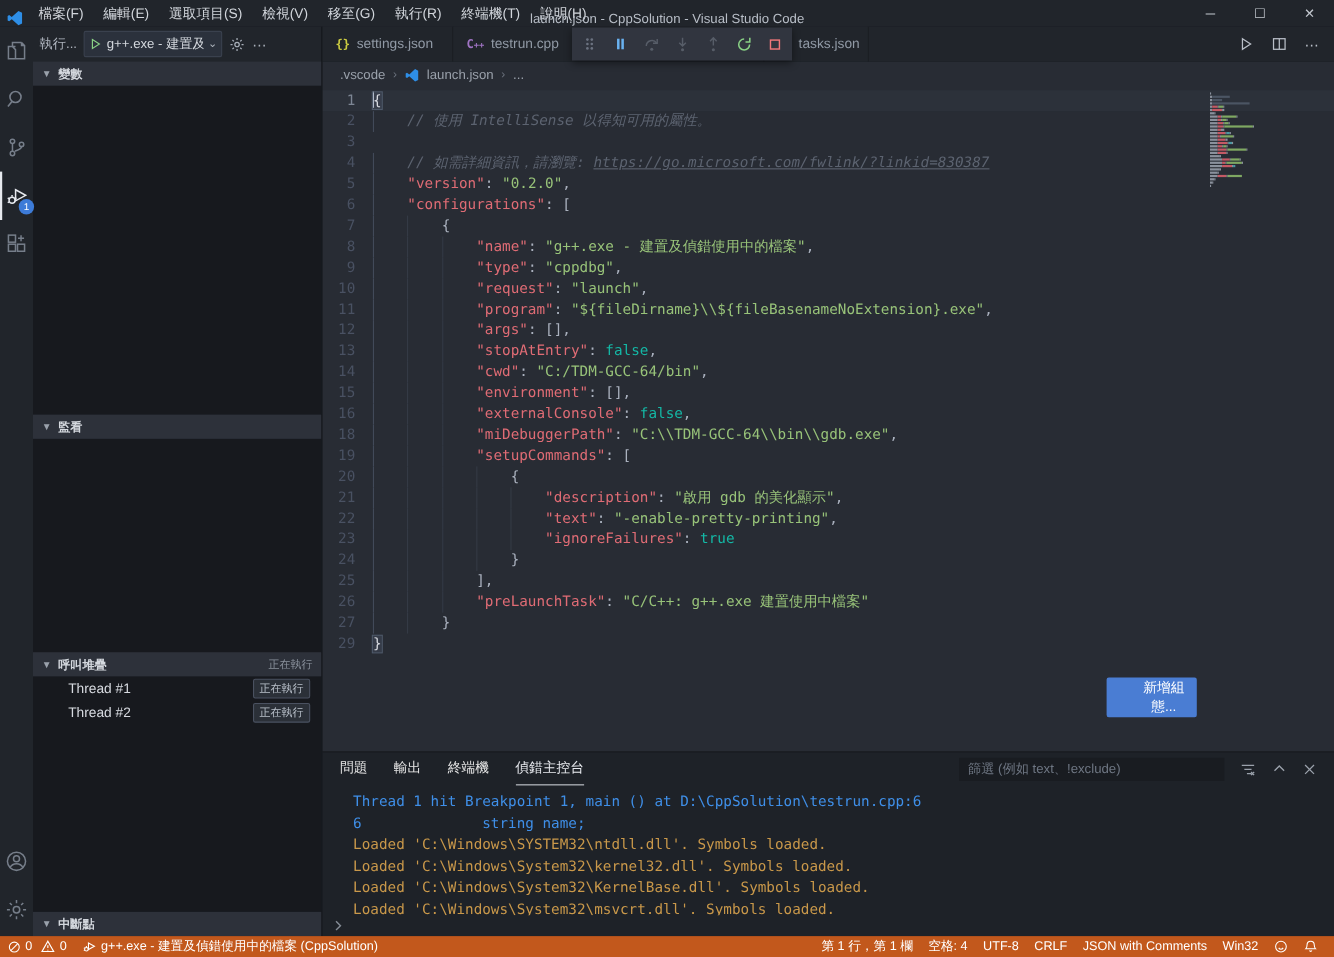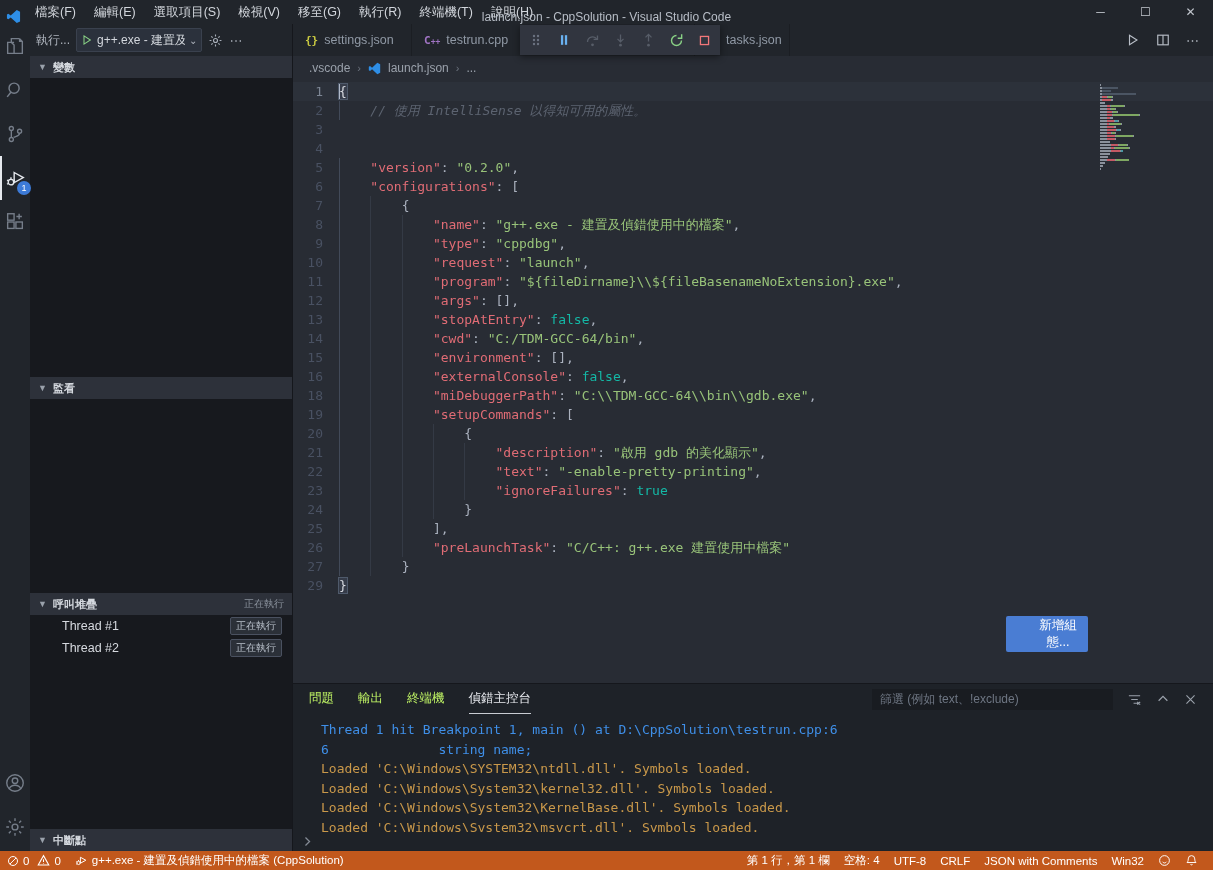--- a/index.html
+++ b/index.html
@@ -82,21 +82,21 @@
   #minimap{position:absolute;left:807px;top:4px;width:62px;}
   .mm-row{height:2px;margin-bottom:1px;white-space:nowrap;font-size:0;}
   .mm-seg{display:inline-block;height:2px;}
 
   #add-config-btn{position:absolute;left:713px;top:536px;width:82px;height:36px;background:#4a7dd3;color:#fff;
                   border:none;border-radius:2px;font-size:12.5px;font-family:"Liberation Sans",sans-serif;padding-left:28px;}
 
   
   #panel{height:167px;flex:0 0 167px;background:#1e2228;border-top:1px solid #15171c;display:flex;flex-direction:column;}
   #panel-tabs{height:30px;flex:0 0 30px;display:flex;align-items:center;padding:0 16px;gap:24px;}
-  .ptab{font-size:12.5px;color:#bef264;height:100%;display:flex;align-items:center;border-bottom:1px solid transparent;box-sizing:border-box;}
+  .ptab{font-size:12.5px;color:#e5e5e5;height:100%;display:flex;align-items:center;border-bottom:1px solid transparent;box-sizing:border-box;}
   .ptab.active{color:#e8eaef;border-bottom:1px solid #c8ccd2;}
   #panel-right{margin-left:auto;display:flex;align-items:center;gap:14px;}
   #filter-input{width:225px;height:21px;background:#191c21;border:none;color:#c7ccd4;font-size:12px;
                 padding:0 8px;font-family:"Liberation Sans",sans-serif;}
   #filter-input::placeholder{color:#6e7683;}
   .picon{color:#9aa1ab;display:flex;align-items:center;}
   #console{flex:1;padding:6px 0 0 28px;font-size:13px;line-height:19.5px;white-space:pre;overflow:hidden;}
   .con-line.info{color:#3f8fe8;}
   .con-line.warn{color:#c9984a;}
   #console-prompt{height:19px;flex:0 0 19px;display:flex;align-items:center;padding-left:8px;}
@@ -341,20 +341,21 @@
         </div>
         <div class="cl">
           <span class="ln">2</span>
           <span class="lt"><span class="guide g0" style="left: 0ch;"></span><span class="seg p">    </span><span class="seg c">// 使用 IntelliSense 以得知可用的屬性。</span></span>
         </div>
         <div class="cl">
           <span class="ln">3</span>
         </div>
         <div class="cl">
           <span class="ln">4</span>
+          <span class="lt"><span class="guide g0" style="left: 0ch;"></span><span class="seg p">    </span><span class="seg c">// 如需詳細資訊，請瀏覽: </span><span class="seg u">https://go.microsoft.com/fwlink/?linkid=830387</span></span>
         </div>
         <div class="cl">
           <span class="ln">5</span>
           <span class="lt"><span class="guide g0" style="left: 0ch;"></span><span class="seg p">    </span><span class="seg k">"version"</span><span class="seg p">: </span><span class="seg s">"0.2.0"</span><span class="seg p">,</span></span>
         </div>
         <div class="cl">
           <span class="ln">6</span>
           <span class="lt"><span class="guide g0" style="left: 0ch;"></span><span class="seg p">    </span><span class="seg k">"configurations"</span><span class="seg p">: [</span></span>
         </div>
         <div class="cl">

